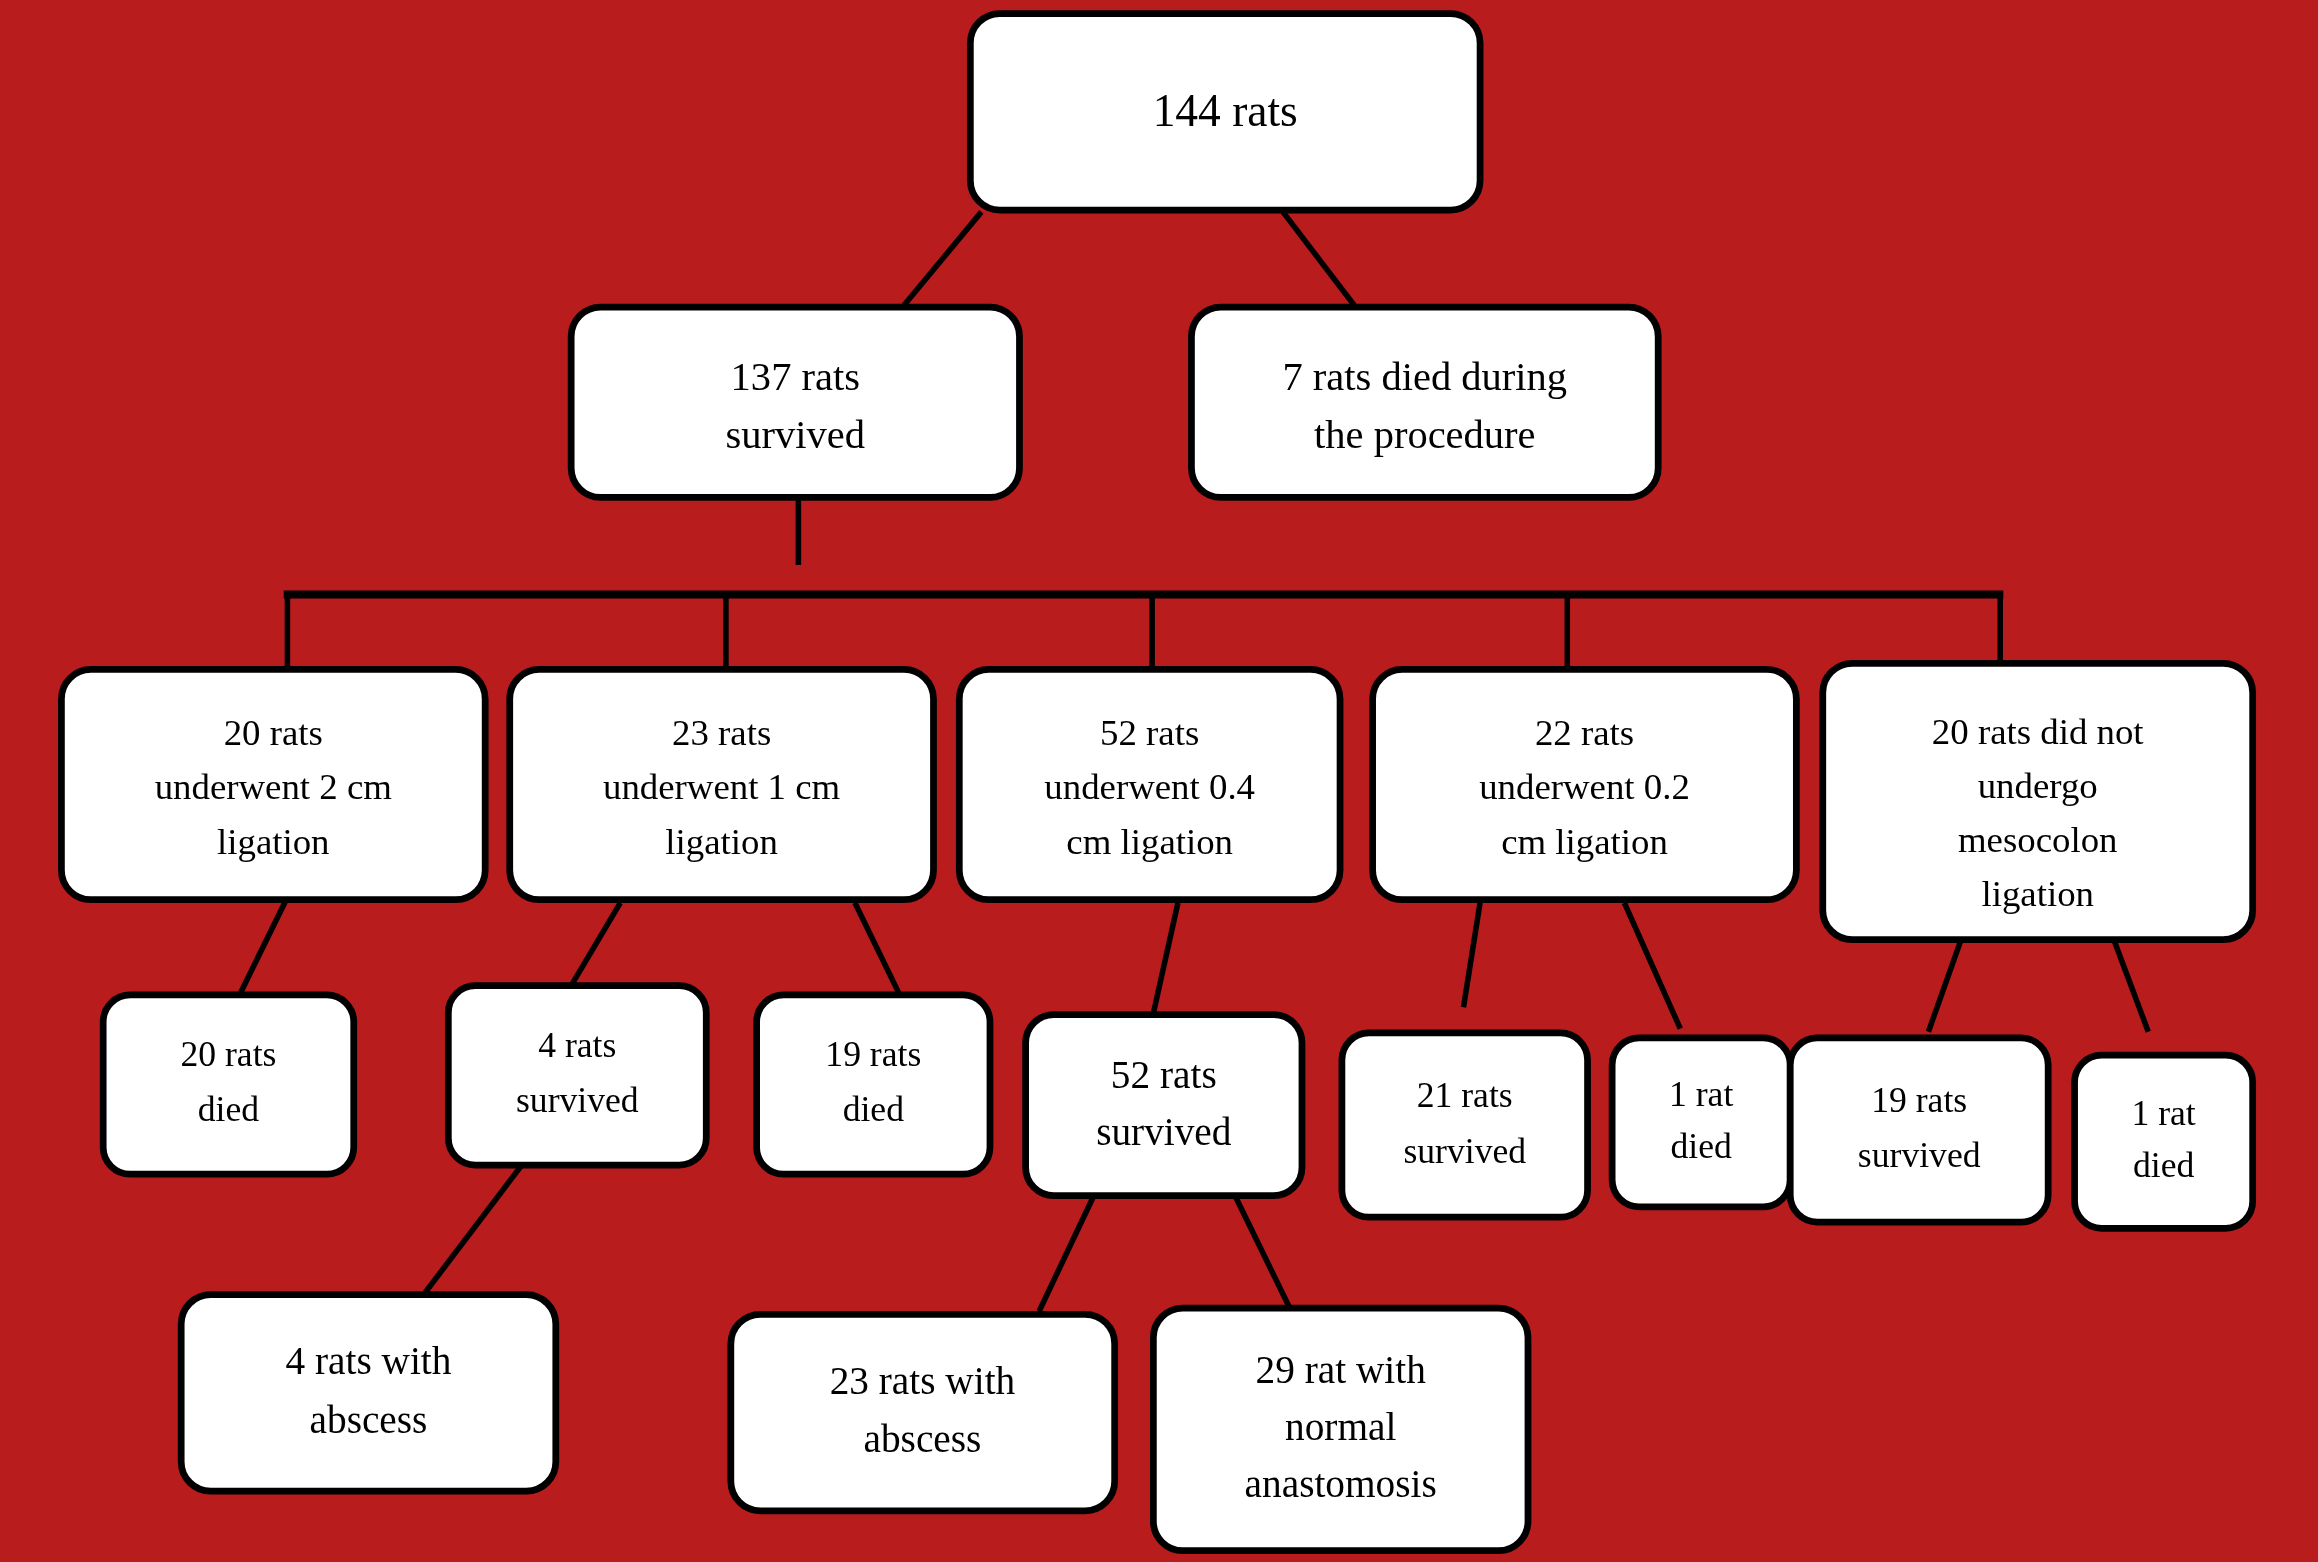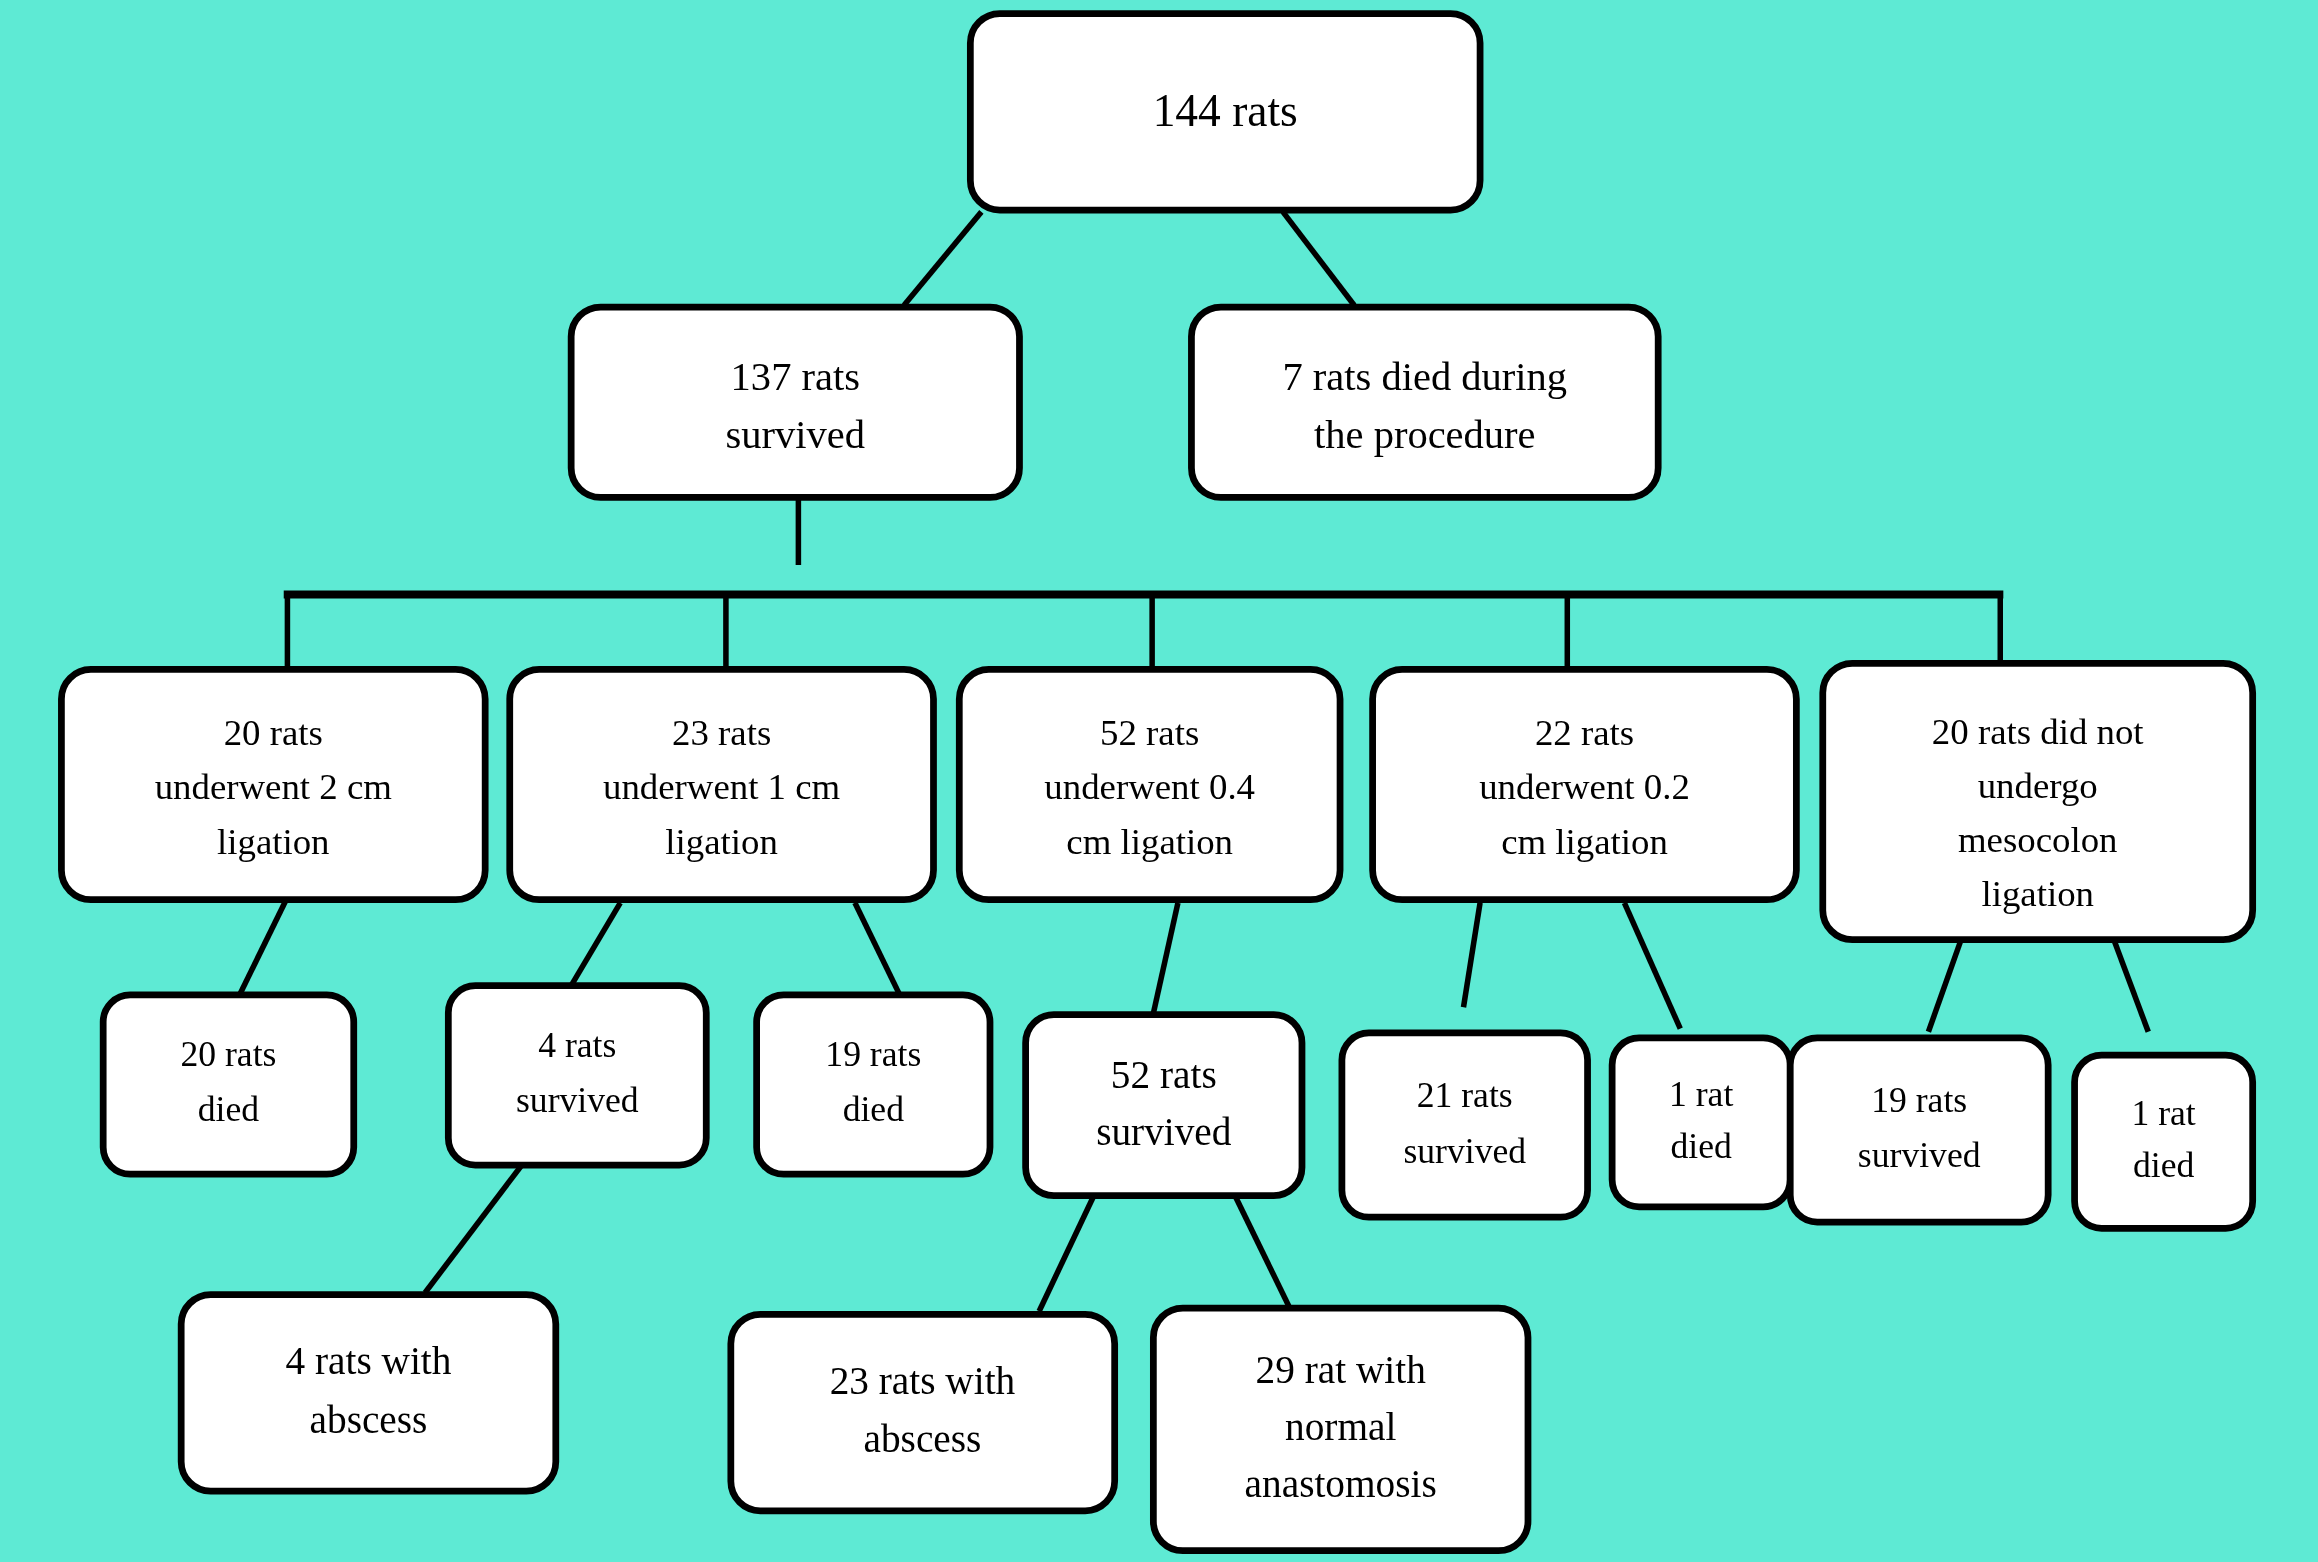--- a/index.html
+++ b/index.html
@@ -7,21 +7,21 @@
     padding: 0;
     background: #ffffff;
   }
   body {
     font-family: "Liberation Serif", "DejaVu Serif", serif;
   }
   #flowchart-root {
     position: relative;
     width: 2319px;
     height: 1563px;
-    background: #5eead4;
+    background: #b91c1c;
     overflow: hidden;
   }
   svg#flow-svg {
     position: absolute;
     left: 0;
     top: 0;
     width: 2319px;
     height: 1563px;
     display: block;
   }

